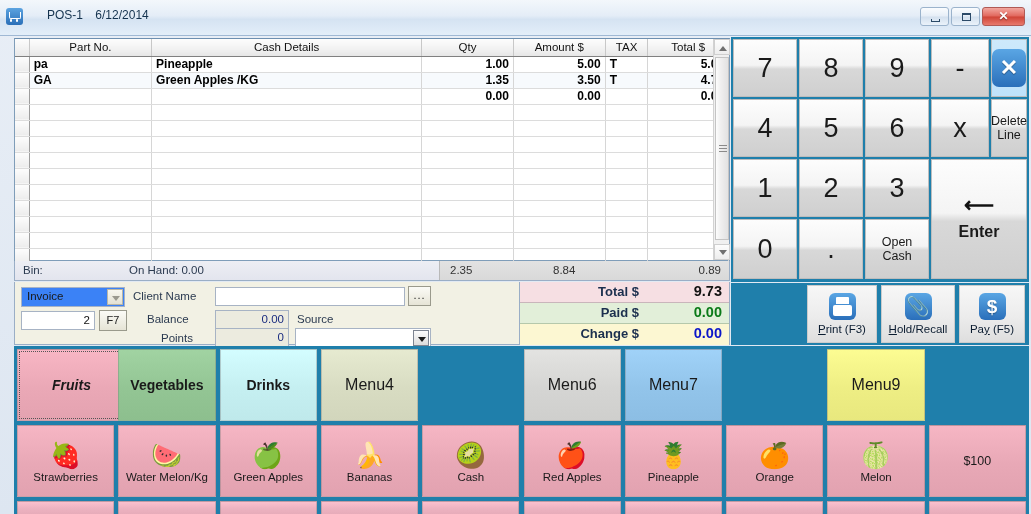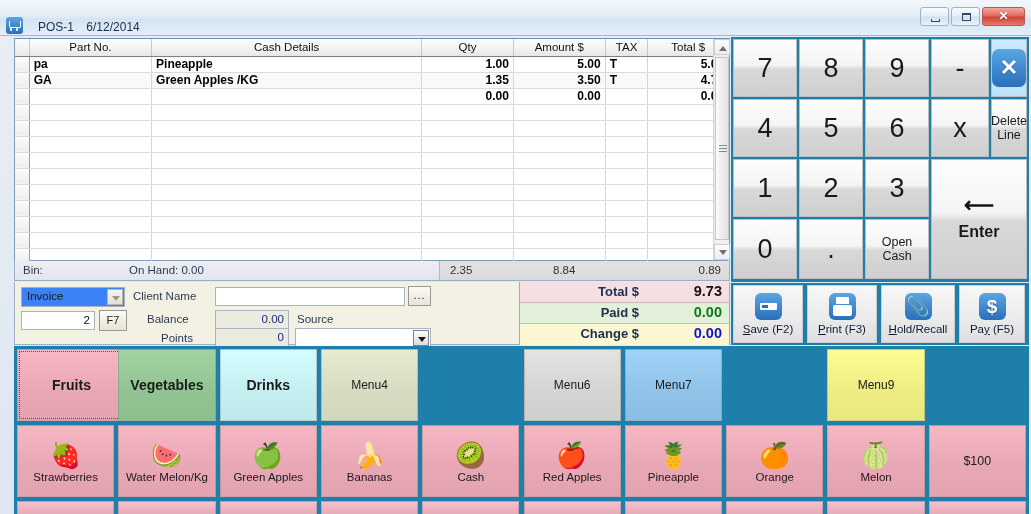--- a/index.html
+++ b/index.html
@@ -15,21 +15,21 @@
     background: linear-gradient(to bottom, #e8eef6 0%, #dde6f1 100%);
     overflow: hidden;
   }
 
   
   .titlebar {
     position: absolute; left: 0; top: 0; width: 1031px; height: 36px;
     background: linear-gradient(to bottom,#f3f7fb 0%, #e4edf7 45%, #d5e3f2 55%, #e3eef9 100%);
     border-bottom: 1px solid #9fb8d4;
   }
-  .tb-inner { position:absolute; left:6px; top:8px; height:26px; display:flex; align-items:flex-end; gap:15px; }
+  .tb-inner { position:absolute; left:6px; top:8px; height:26px; display:flex; align-items:flex-start; gap:24px; }
   .tb-icon {
     width: 17px; height: 17px; border-radius: 3px;
     background: linear-gradient(to bottom,#5ba3e0,#2a6fb8);
     position: relative; display:inline-block;
   }
   .tb-icon::before {
     content:""; position:absolute; left:3px; top:4px; width:10px; height:6px;
     border:1.6px solid #fff; border-top:none; border-radius:0 0 2px 2px;
   }
   .tb-icon::after {
@@ -231,21 +231,21 @@
   .board { position:absolute; left:14px; top:310px; width:1015px; height:168px;
            background:#1f7fab; padding:3px; }
   .brow { position:relative; width:100%; height:72px; margin-bottom:4px; }
   .brow.partial { height:14px; overflow:hidden; margin-bottom:0; }
   .bbtn {
     position:absolute; top:0; height:100%;
     border:1px solid rgba(120,120,120,.35);
     display:flex; flex-direction:column; align-items:center; justify-content:center;
     text-align:center; overflow:hidden;
   }
-  .bbtn .blabel { font-size:12px; color:#1a1a1a; }
+  .bbtn .blabel { font-size:16px; color:#1a1a1a; }
   .bbtn .blabel.bold { font-weight:bold; font-size:14px; }
   .bbtn.selected { outline:1px dotted #555; outline-offset:-3px; }
   .bbtn .bico { font-size:25px; line-height:30px; margin-bottom:1px; }
   .bbtn .blabel.prod { font-size:11.5px; }
   .bbtn .blabel.money { font-size:12.5px; }
 </style>
 </head>
 <body>
 
 <div id="app">
@@ -523,24 +523,20 @@
         <div class="np" style="left:0;   top:180px;width:64px; height:60px;">0</div>
         <div class="np" style="left:66px;top:180px;width:64px; height:60px;">.</div>
         <div class="np small" style="left:132px;top:180px;width:64px;height:60px;flex-direction:column;">
           <span>Open</span>
           <span>Cash</span>
         </div>
       </div>
     </div>
 
     <div class="actions">
-      <div class="act" style="left:2px;  width:70px;">
-        <span class="aicon ic-save"></span>
-        <span class="alabel"><u>S</u><span>ave (F2)</span></span>
-      </div>
       <div class="act" style="left:76px; width:70px;">
         <span class="aicon ic-print"></span>
         <span class="alabel"><u>P</u><span>rint (F3)</span></span>
       </div>
       <div class="act" style="left:150px;width:74px;">
         <span class="aicon">
             <span class="ic-clip">📎</span>
           </span>
         <span class="alabel"><u>H</u><span>old/Recall</span></span>
       </div>
@@ -548,21 +544,21 @@
         <span class="aicon">
             <span class="ic-dollar">$</span>
           </span>
         <span class="alabel"><span>Pa</span><u>y</u><span> (F5)</span></span>
       </div>
     </div>
 
     <div class="board">
 
       <div class="brow" id="menu-row">
-          <div class="bbtn selected" style="left: 0px; width: 109px; background: linear-gradient(rgb(248, 182, 196), rgb(234, 168, 182) 55%, rgb(228, 162, 176));">
+          <div class="bbtn selected" style="left: 0px; width: 109px; background: linear-gradient(rgb(248, 182, 196), rgb(234, 168, 182) 55%, rgb(228, 162, 176)); font-style: italic;">
             <span class="blabel bold">Fruits</span>
           </div>
           <div class="bbtn" style="left: 101.3px; width: 97.3px; background: linear-gradient(rgb(161, 211, 162), rgb(147, 197, 148) 55%, rgb(141, 191, 142));">
             <span class="blabel bold">Vegetables</span>
           </div>
           <div class="bbtn" style="left: 202.6px; width: 97.3px; background: linear-gradient(rgb(211, 253, 255), rgb(197, 239, 241) 55%, rgb(191, 233, 235));">
             <span class="blabel bold">Drinks</span>
           </div>
           <div class="bbtn" style="left: 303.9px; width: 97.3px; background: linear-gradient(rgb(230, 234, 208), rgb(216, 220, 194) 55%, rgb(210, 214, 188));">
             <span class="blabel">Menu4</span>

